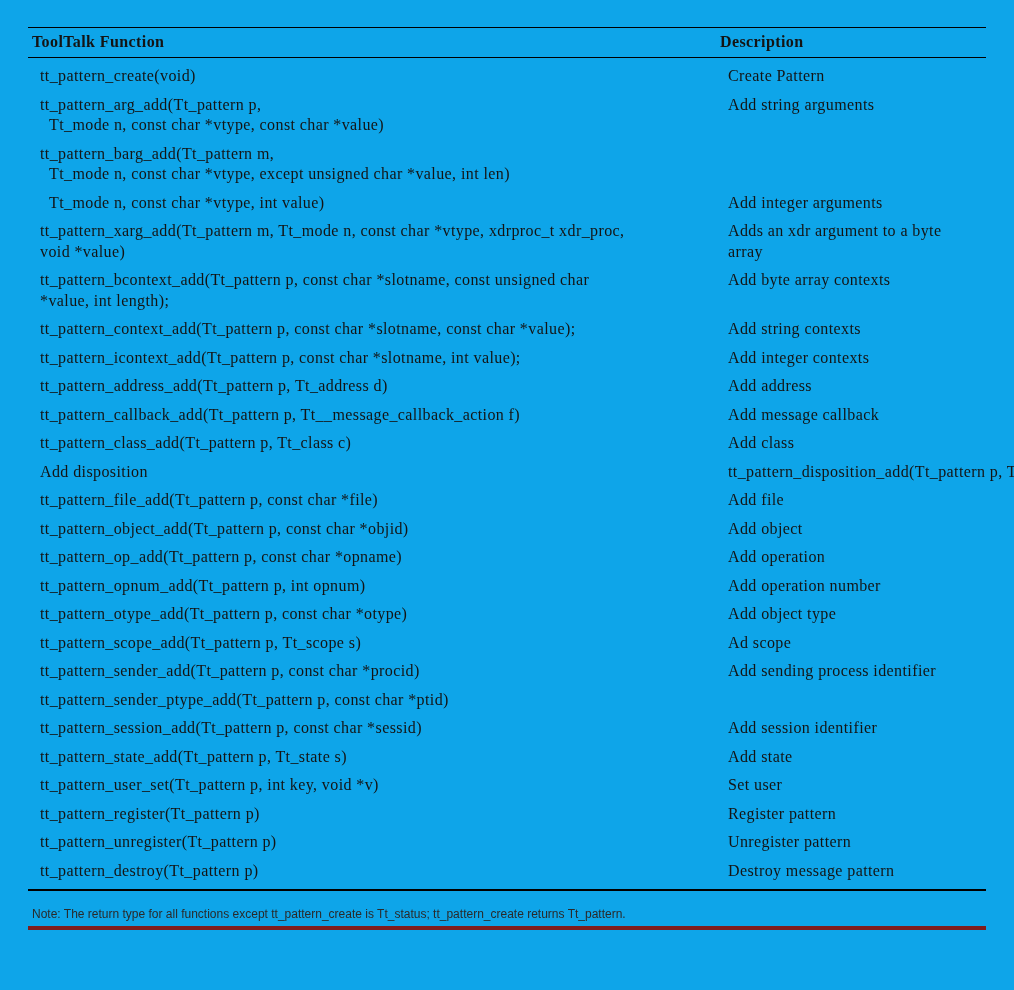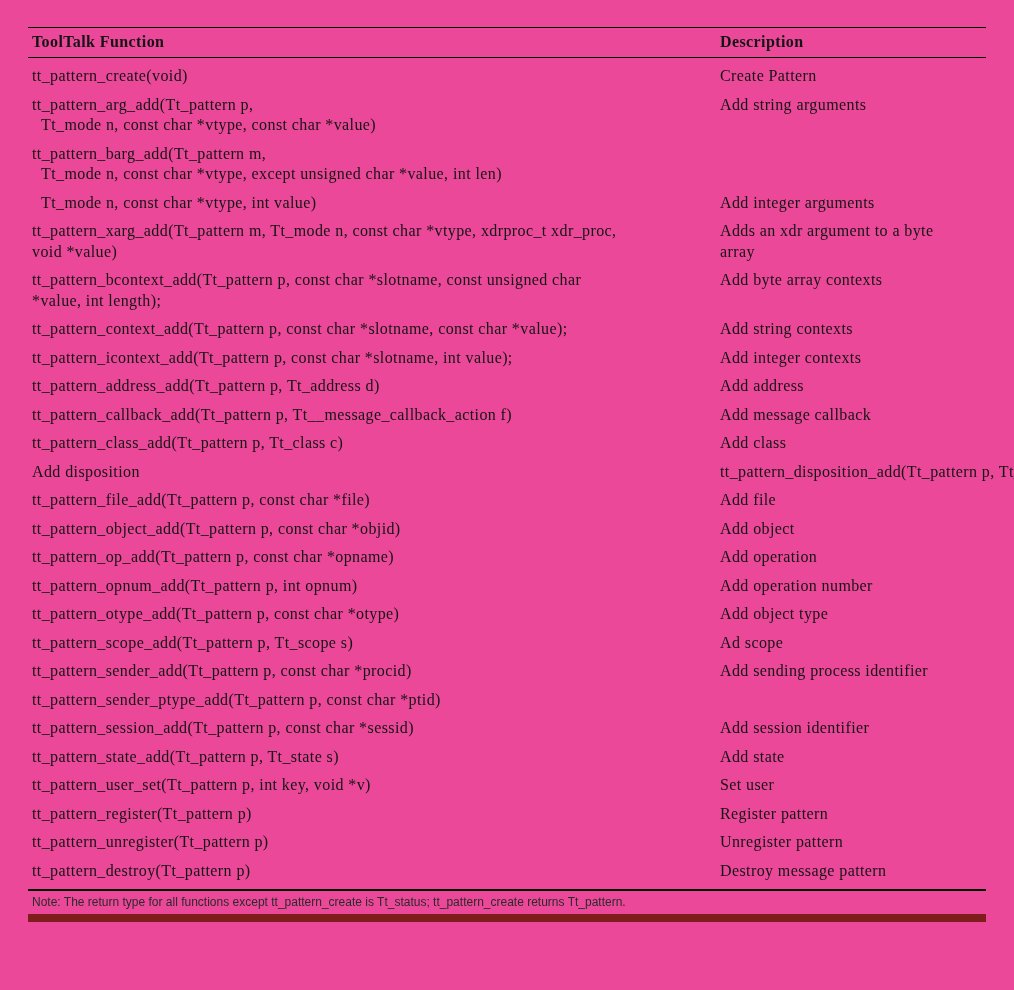--- a/index.html
+++ b/index.html
@@ -3,21 +3,21 @@
 <meta charset="utf-8">
 <style>
   html, body { margin: 0; padding: 0; }
   body {
     width: 1014px; height: 990px;
     background: #ffffff;
   }
   .page {
     position: relative;
     width: 1014px; height: 990px;
-    background: #ec4899;
+    background: #0ea5e9;
     color: #141414;
     font-family: "Liberation Serif", "DejaVu Serif", serif;
     overflow: hidden;
   }
   .ref-table {
     position: absolute;
     left: 28px; top: 27px;
     width: 958px;
   }
   .header-row {
@@ -32,33 +32,33 @@
     font-size: 16px;
     line-height: 18px;
     letter-spacing: 0.4px;
     padding-left: 4px;
   }
   .row {
     display: grid;
     grid-template-columns: 688px 270px;
     padding-top: 8px;
   }
-  .cell { padding-left: 4px; }
+  .cell { padding-left: 4px; margin-left: 8px; }
   .fn-line, .desc-line {
     font-size: 16px;
     line-height: 20.5px;
     letter-spacing: 0.4px;
     white-space: nowrap;
   }
   .fn-line.indent { padding-left: 9px; }
   .note-row {
     border-top: 2px solid #000;
-    border-bottom: 8px solid #7f1d1d;
+    border-bottom: 4px solid #7f1d1d;
     margin-top: 8px;
-    padding: 4px 0 5px 4px;
+    padding: 16px 0 5px 4px;
   }
   .note-text {
     font-family: "Liberation Sans", "DejaVu Sans", sans-serif;
     font-size: 12px;
     line-height: 14px;
     color: #2a2a2a;
     white-space: nowrap;
   }
 </style>
 </head>

